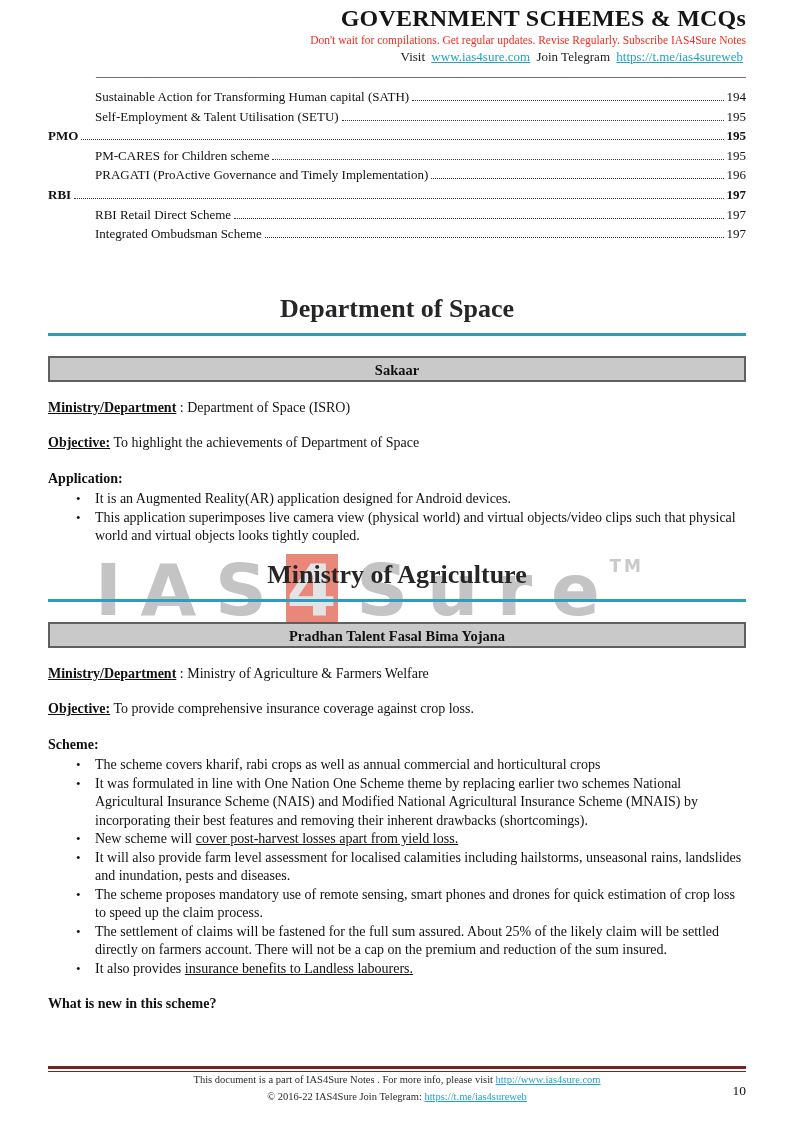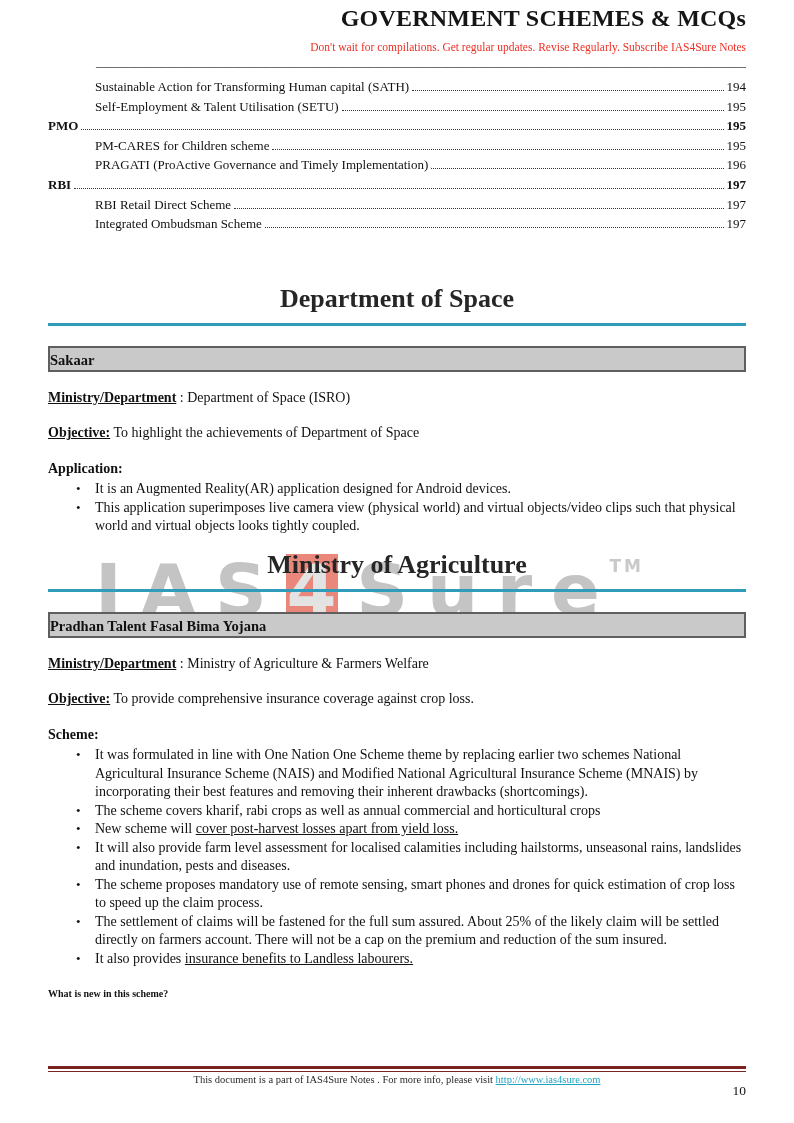--- a/index.html
+++ b/index.html
@@ -10,21 +10,21 @@
     padding:4px 48px 0;
     font-family:"Liberation Serif","DejaVu Serif",serif;
     color:#111;
     overflow:hidden;
     background:#ffffff;
   }
   .content{position:relative;z-index:1;}
   
   .hdr{text-align:right;}
   .hdr-title{font-size:24px;font-weight:bold;line-height:28px;margin:0;color:#151515;letter-spacing:.2px;}
-  .hdr-sub{font-size:11.5px;line-height:15px;color:#ee2e24;margin-top:8px;}
+  .hdr-sub{font-size:11.5px;line-height:15px;color:#ee2e24;margin-top:1px;}
   .hdr-visit{font-size:13px;line-height:17px;color:#1c1c1c;}
   .hdr-visit .lnk{margin:0 3px;}
   .lnk{color:#1fa3c2;text-decoration:underline;cursor:pointer;}
   .hdr-divider{font-size:13px;line-height:14px;white-space:nowrap;overflow:hidden;color:#222;margin-bottom:6px;}
   
   .toc{margin-top:8px;}
   .toc-row{display:flex;align-items:baseline;font-size:13px;line-height:19.6px;height:19.6px;}
   .toc-row.lvl1{font-weight:bold;}
   .toc-row.lvl2{padding-left:47px;}
   .toc-label{white-space:nowrap;}
@@ -33,30 +33,30 @@
   
   .h2{
     text-align:center;font-size:26px;font-weight:bold;line-height:30px;color:#262626;
     padding-bottom:9px;border-bottom:3px solid #2f9cba;margin:0;
   }
   .h2-first{margin-top:50px;}
   .h2-second{margin-top:14px;}
   .banner{
     margin-top:20px;height:26px;line-height:25px;
     background:#c9c9c9;border:2px solid #5f5f5f;box-sizing:border-box;
-    text-align:left;font-size:14.5px;font-weight:bold;color:#101010;
+    text-align:center;font-size:14.5px;font-weight:bold;color:#101010;
   }
   .para{margin:17px 0 0;font-size:14px;line-height:18.5px;}
   .b{font-weight:bold;text-decoration:underline;}
   .list-label{margin:17px 0 0;font-size:14px;line-height:18.5px;font-weight:bold;}
   ul.bullets{margin:2px 0 0;padding:0;list-style:none;}
   ul.bullets li{position:relative;padding-left:47px;font-size:14px;line-height:18.5px;}
   ul.bullets li::before{content:"\2022";position:absolute;left:28px;top:0;font-size:13px;}
   .u{text-decoration:underline;}
-  .question{margin:17px 0 0;font-size:10px;line-height:18.5px;font-weight:bold;}
+  .question{margin:17px 0 0;font-size:14px;line-height:18.5px;font-weight:bold;}
   
   .watermark{
     position:absolute;left:95px;top:542px;width:505px;height:84px;z-index:0;
     display:flex;justify-content:space-between;align-items:flex-end;
     font-family:"DejaVu Sans","Liberation Sans",sans-serif;font-weight:bold;
     font-size:72px;line-height:1;color:#c4c4c4;pointer-events:none;
   }
   .watermark .wm-4{background:#e4604f;color:#dadada;padding:0 1px;opacity:.75;}
   .wm-tm{position:absolute;right:-44px;top:16px;font-size:17px;letter-spacing:3px;color:#c9c9c9;font-weight:bold;
     font-family:"DejaVu Sans","Liberation Sans",sans-serif;}
@@ -82,20 +82,26 @@
       <span>r</span>
       <span>e</span>
       <span class="wm-tm">TM</span>
   </div>
 
   <div class="content">
 
     <div class="hdr">
       <div class="hdr-title">GOVERNMENT SCHEMES &amp; MCQs</div>
       <div class="hdr-sub">Don't wait for compilations. Get regular updates. Revise Regularly. Subscribe IAS4Sure Notes</div>
+      <div class="hdr-visit">
+        <span>Visit</span>
+        <span class="lnk">www.ias4sure.com</span>
+        <span>Join Telegram</span>
+        <span class="lnk">https://t.me/ias4sureweb</span>
+      </div>
       <div class="hdr-divider">____________________________________________________________________________________________________</div>
     </div>
 
     <div class="toc">
         <div class="toc-row lvl2">
     <span class="toc-label">Sustainable Action for Transforming Human capital (SATH)</span>
     <span class="toc-leader"></span>
     <span class="toc-page">194</span>
   </div>
         <div class="toc-row lvl2">
@@ -144,33 +150,36 @@
         <li><span>It is an Augmented Reality(AR) application designed for Android devices.</span></li>
         <li><span>This application superimposes live camera view (physical world) and virtual objects/video clips such that physical world and virtual objects looks tightly coupled.</span></li>
       </ul>
 
     <div class="h2 h2-second">Ministry of Agriculture</div>
     <div class="banner">Pradhan Talent Fasal Bima Yojana</div>
     <div class="para"><span class="b">Ministry/Department</span><span> : Ministry of Agriculture &amp; Farmers Welfare</span></div>
     <div class="para"><span class="b">Objective:</span><span> To provide comprehensive insurance coverage against crop loss.</span></div>
     <div class="list-label">Scheme:</div>
     <ul class="bullets">
+        <li><span>The scheme covers kharif, rabi crops as well as annual commercial and horticultural crops</span></li>
         <li><span>It was formulated in line with One Nation  One Scheme theme by replacing earlier two schemes National Agricultural Insurance Scheme (NAIS) and Modified National Agricultural Insurance Scheme (MNAIS) by incorporating their best features and removing their inherent drawbacks (shortcomings).</span></li>
-        <li><span>The scheme covers kharif, rabi crops as well as annual commercial and horticultural crops</span></li>
         <li><span>New scheme will </span><span class="u">cover post-harvest losses apart from yield loss.</span></li>
         <li><span>It will also provide farm level assessment for localised calamities including hailstorms, unseasonal rains, landslides and inundation, pests and diseases.</span></li>
         <li><span>The scheme proposes mandatory use of remote sensing, smart phones and drones for quick estimation of crop loss to speed up the claim process.</span></li>
         <li><span>The settlement of claims will be fastened for the full sum assured. About 25% of the likely claim will be settled directly on farmers account. There will not be a cap on the premium and reduction of the sum insured.</span></li>
         <li><span>It also provides </span><span class="u">insurance benefits to Landless labourers.</span></li>
       </ul>
     <div class="question">What is new in this scheme?</div>
 
   </div>
 
   <div class="footer">
     <div class="footer-divider"></div>
     <div class="footer-line">
       <span>This document is a part of IAS4Sure Notes . For more info, please visit </span><span class="lnk">http://www.ias4sure.com</span>
     </div>
+    <div class="footer-line second">
+      <span>© 2016-22 IAS4Sure   Join Telegram: </span><span class="lnk">https://t.me/ias4sureweb</span>
+    </div>
     <div class="page-number">10</div>
   </div>
 
 </div>
 
 </body></html>

